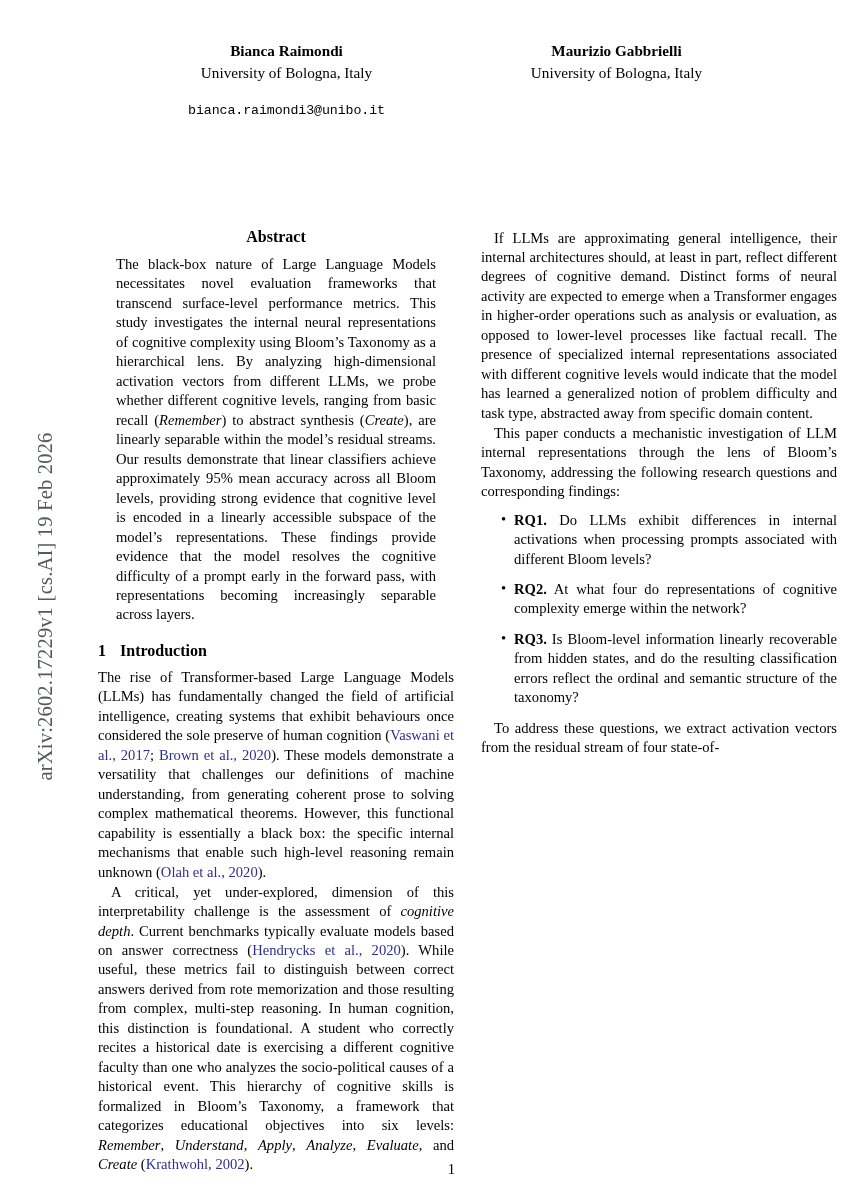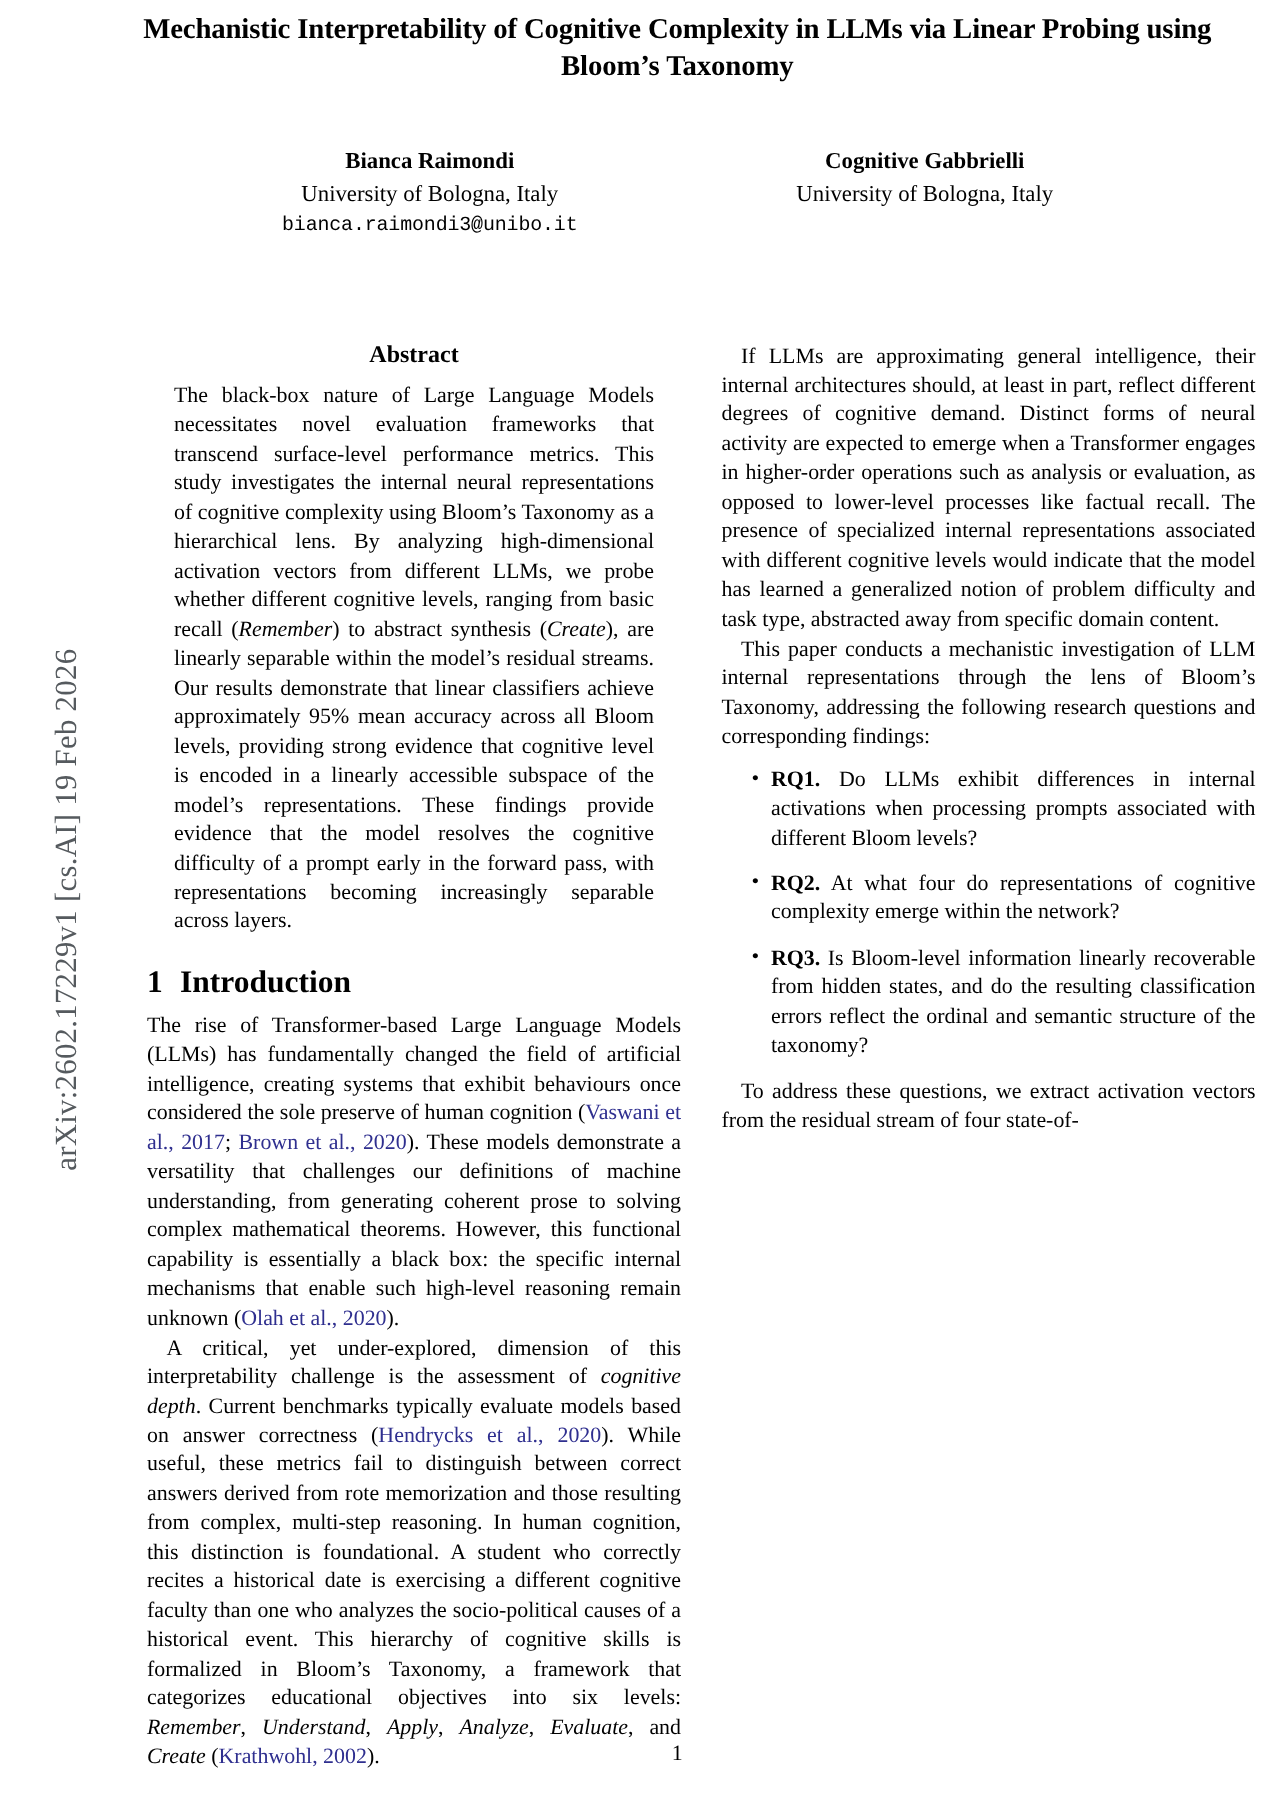--- a/index.html
+++ b/index.html
@@ -74,21 +74,21 @@
     font-size: 15.2px;
     font-weight: bold;
   }
   .author-affil {
     font-size: 15.2px;
   }
   .author-email {
     font-family: "Liberation Mono", "DejaVu Sans Mono", monospace;
     font-size: 13.3px;
     letter-spacing: -0.1px;
-    margin-top: 1px;
+    margin-top: 19px;
   }
 
   
   #columns {
     position: absolute;
     top: 228px;
     left: 16px;
     width: 783px;
     display: flex;
     gap: 27px;
@@ -118,21 +118,21 @@
     hyphens: manual;
   }
   p.indent {
     text-indent: 13px;
   }
   p.gap {
     margin-top: 0.5px;
   }
 
   h2.section-head {
-    font-size: 21px;
+    font-size: 16px;
     font-weight: bold;
     margin: 17px 0 8px 0;
   }
   h2.section-head .secnum {
     display: inline-block;
     width: 22px;
   }
 
   .cite {
     color: #2f2f8f;
@@ -174,32 +174,29 @@
 </style>
 </head>
 <body>
 
 <div id="arxiv-stamp">
   <div class="stamp-text">arXiv:2602.17229v1  [cs.AI]  19 Feb 2026</div>
 </div>
 
 <div id="page">
 
-  <div id="title-block">
-    <h1 id="paper-title">Mechanistic Interpretability of Cognitive Complexity in LLMs via Linear Probing using Bloom’s Taxonomy</h1>
-  </div>
 
   <div id="authors">
     <div class="author-block">
       <div class="author-name">Bianca Raimondi</div>
       <div class="author-affil">University of Bologna, Italy</div>
       <div class="author-email">bianca.raimondi3@unibo.it</div>
     </div>
     <div class="author-block">
-      <div class="author-name">Cognitive Gabbrielli</div>
+      <div class="author-name">Maurizio Gabbrielli</div>
       <div class="author-affil">University of Bologna, Italy</div>
     </div>
   </div>
 
   <div id="columns">
 
     <div class="column">
 
       <div class="abstract-body">
         <div class="abstract-head">Abstract</div>

